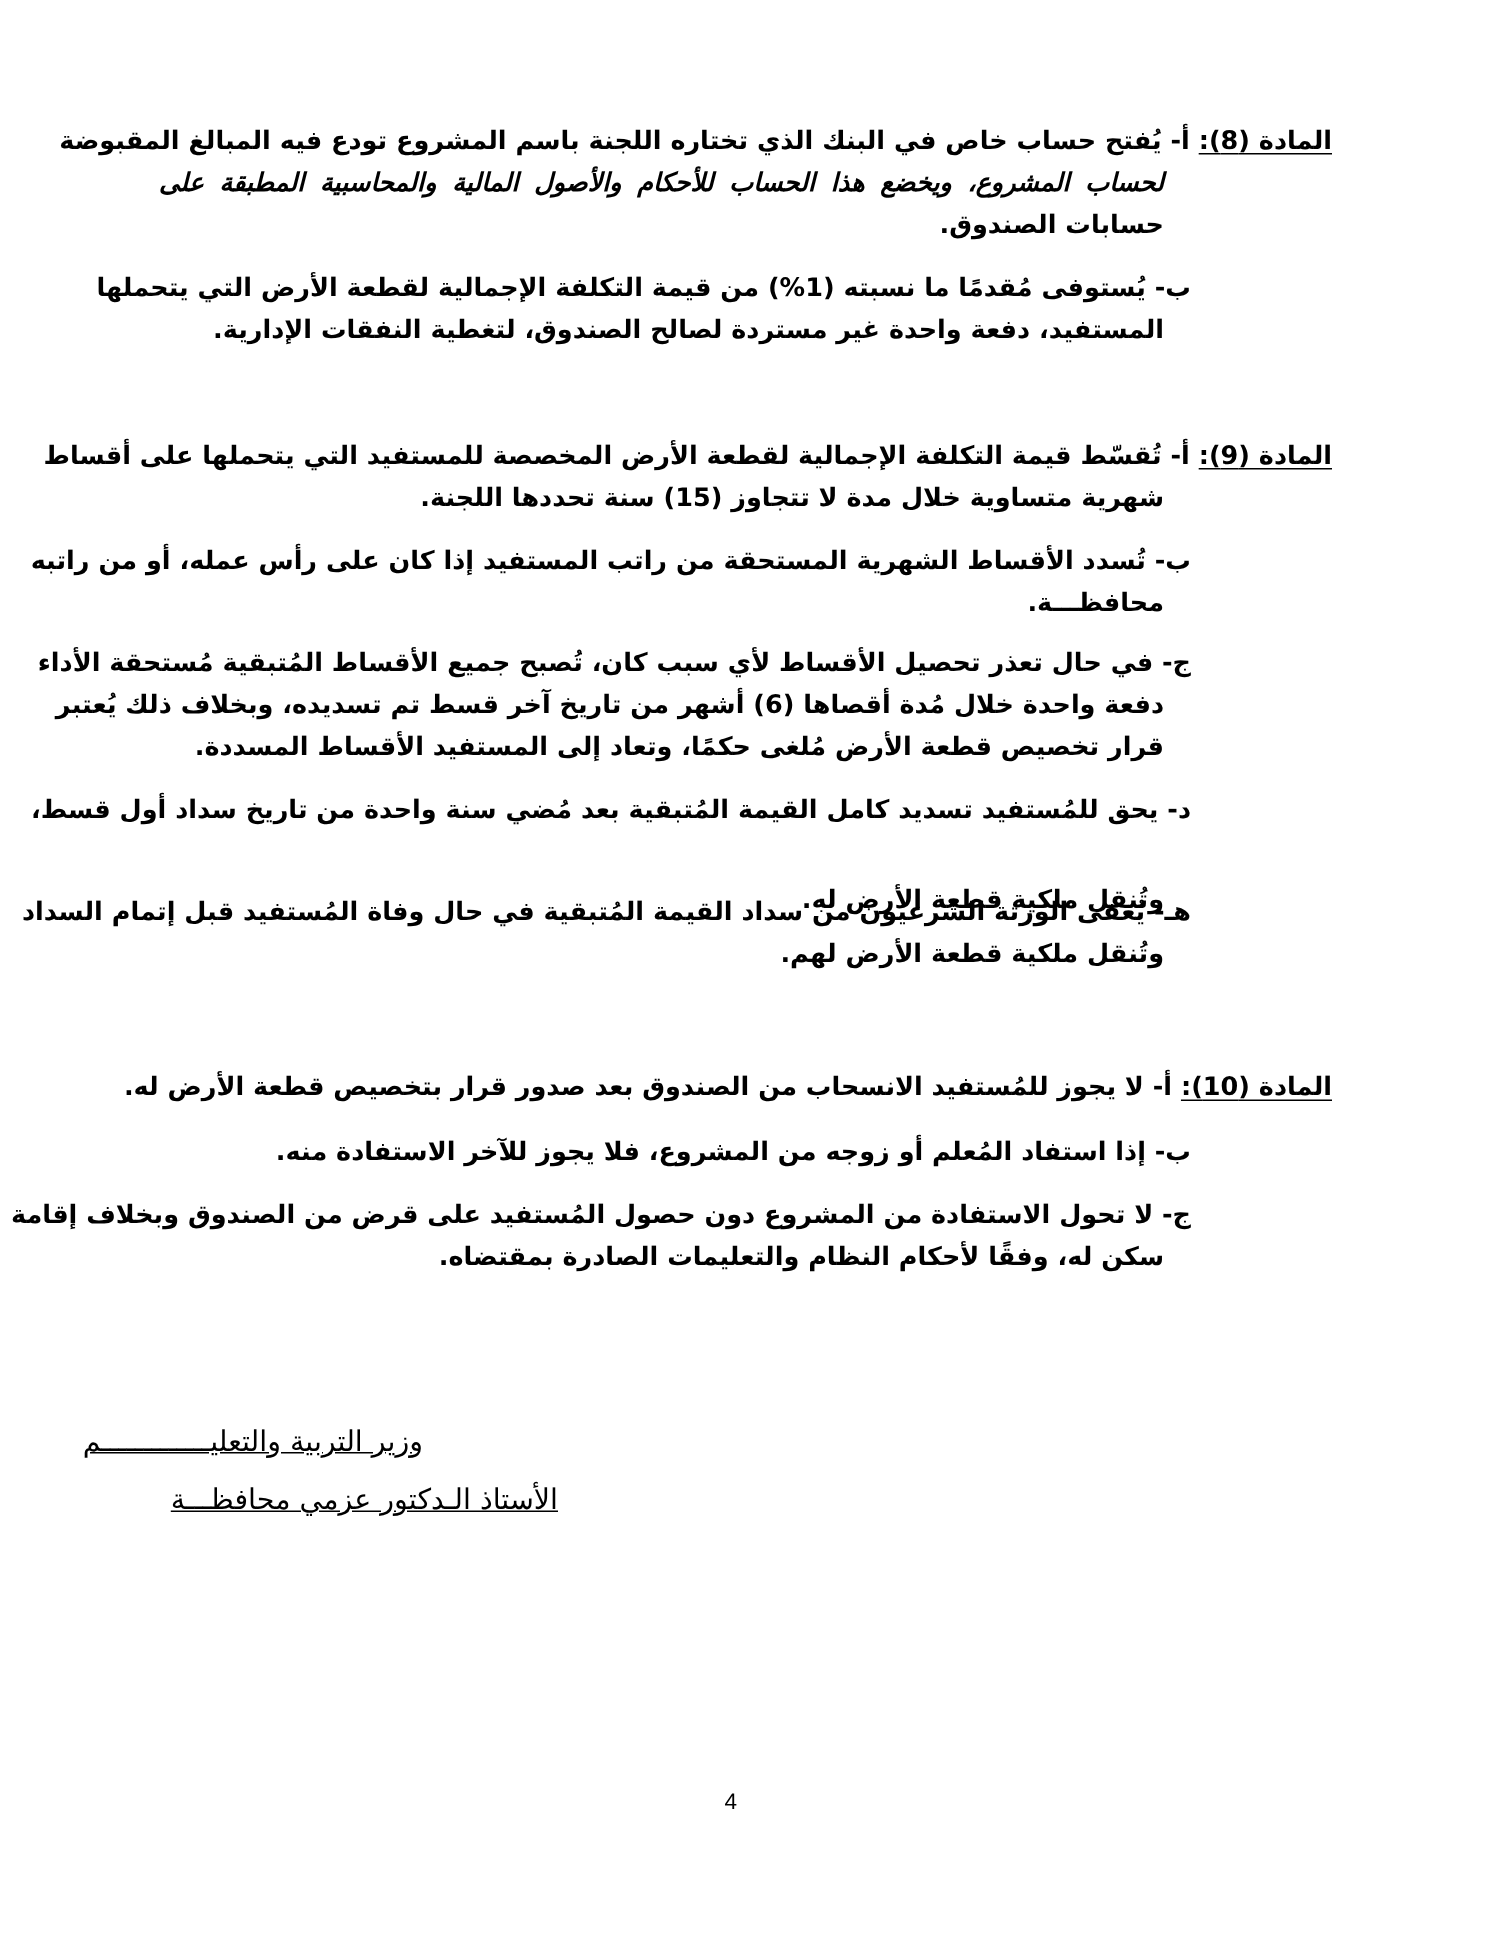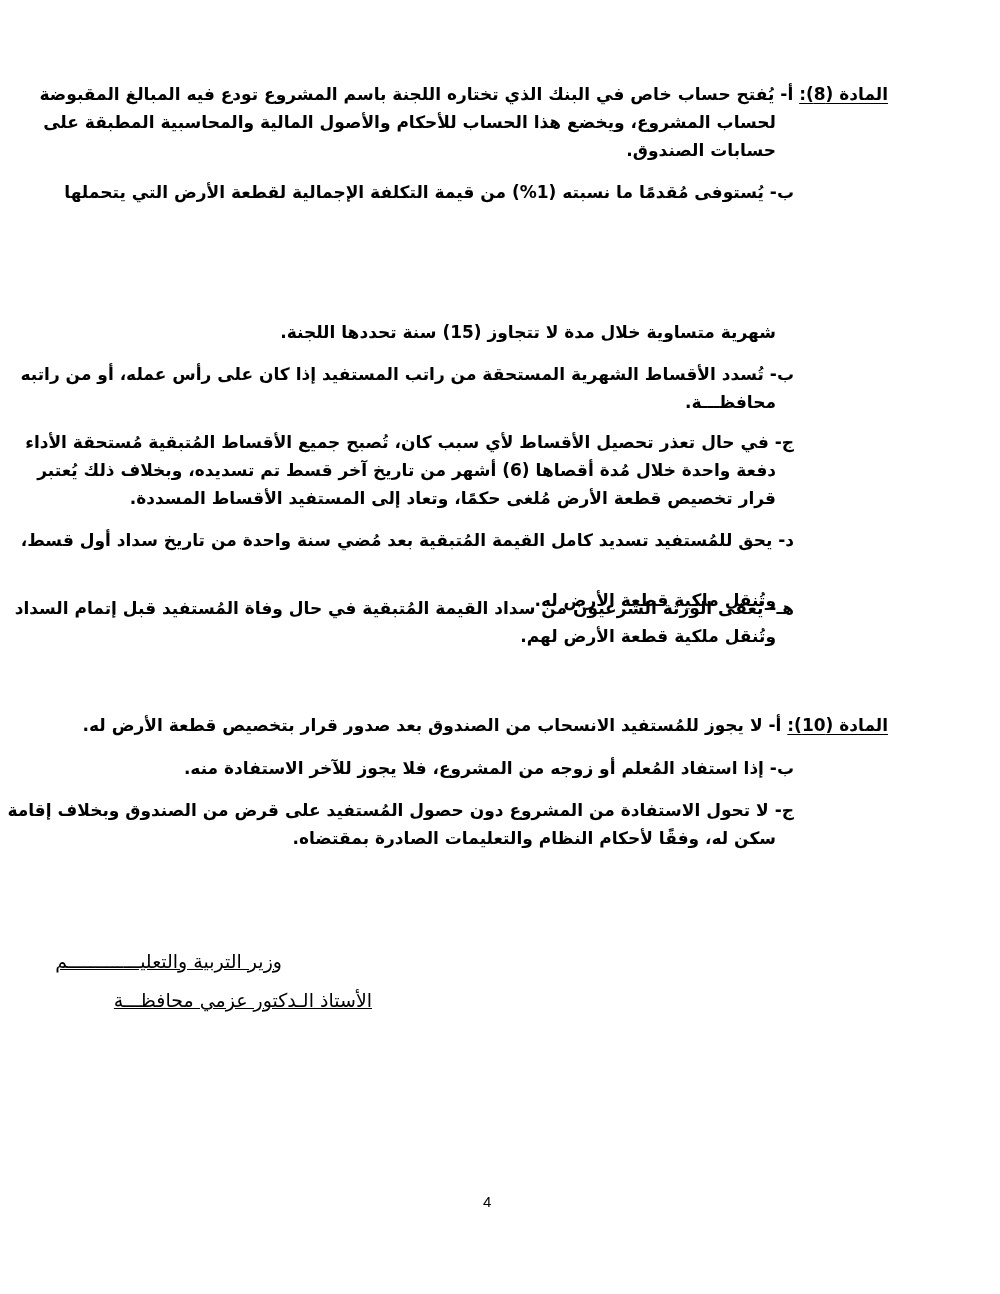--- a/index.html
+++ b/index.html
@@ -14,26 +14,28 @@
     .sig { position:absolute; direction:rtl; white-space:nowrap; font-size:19px; font-weight:normal;text-decoration:underline; }
     .pagenum { position:absolute; left:483px; top:1193px; font-size:15px; font-family:"Liberation Sans", sans-serif; }
   </style>
 </head>
 <body>
 
 <div class="page">
 
   <div class="article" style="top:80px;height:170px;">
     <div class="line justify" style="top:0;"><span class="label">المادة (8):</span> <span>أ- يُفتح حساب خاص في البنك الذي تختاره اللجنة باسم المشروع تودع فيه المبالغ المقبوضة</span></div>
-    <div class="line justify indent" style="top:28px;left:16px;">لحساب المشروع، ويخضع هذا الحساب للأحكام والأصول المالية والمحاسبية المطبقة على</div>
+    <div class="line justify indent" style="top:28px;left:16px;font-style:italic;">لحساب المشروع، ويخضع هذا الحساب للأحكام والأصول المالية والمحاسبية المطبقة على</div>
     <div class="line indent" style="top:56px;">حسابات الصندوق.</div>
     <div class="line justify indent" style="top:98px;left:0;right:94px;">ب- يُستوفى مُقدمًا ما نسبته (1%) من قيمة التكلفة الإجمالية لقطعة الأرض التي يتحملها</div>
+    <div class="line indent" style="top:126px;">المستفيد، دفعة واحدة غير مستردة لصالح الصندوق، لتغطية النفقات الإدارية.</div>
   </div>
 
   <div class="article" style="top:290px;height:380px;">
+    <div class="line justify" style="top:0;"><span class="label">المادة (9):</span> <span>أ- تُقسّط  قيمة التكلفة الإجمالية لقطعة الأرض المخصصة للمستفيد التي يتحملها على أقساط</span></div>
     <div class="line indent" style="top:28px;">شهرية متساوية خلال مدة لا تتجاوز (15) سنة تحددها اللجنة.</div>
     <div class="line justify" style="top:70px;left:0;right:94px;">ب- تُسدد الأقساط الشهرية المستحقة من راتب المستفيد إذا كان على رأس عمله، أو من راتبه</div>
     <div class="line indent" style="top:98px;">محافظـــة.</div>
     <div class="line justify" style="top:138px;left:0;right:94px;">ج- في حال تعذر تحصيل الأقساط لأي سبب كان، تُصبح جميع الأقساط المُتبقية مُستحقة الأداء</div>
     <div class="line justify indent" style="top:166px;left:0;">دفعة واحدة خلال مُدة أقصاها (6) أشهر من تاريخ آخر قسط تم تسديده، وبخلاف ذلك يُعتبر</div>
     <div class="line indent" style="top:194px;">قرار تخصيص قطعة الأرض مُلغى حكمًا، وتعاد إلى المستفيد الأقساط المسددة.</div>
     <div class="line justify" style="top:236px;left:0;right:94px;">د- يحق للمُستفيد تسديد كامل القيمة المُتبقية بعد مُضي سنة واحدة من تاريخ سداد أول قسط،</div>
     <div class="line indent" style="top:264px;margin-top:32px;">وتُنقل ملكية قطعة الأرض له.</div>
     <div class="line indent" style="top:332px;">وتُنقل ملكية قطعة الأرض لهم.</div>
     <div class="line justify" style="top:304px;left:0;right:94px;">هـ- يُعفى الورثة الشرعيون من سداد القيمة المُتبقية في حال وفاة المُستفيد قبل إتمام السداد</div>

